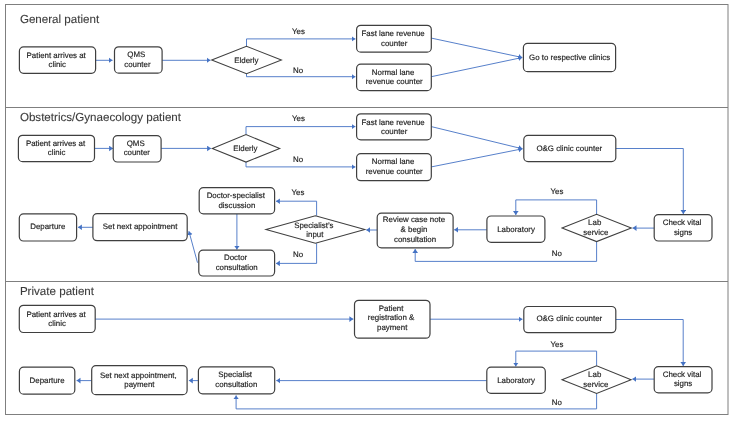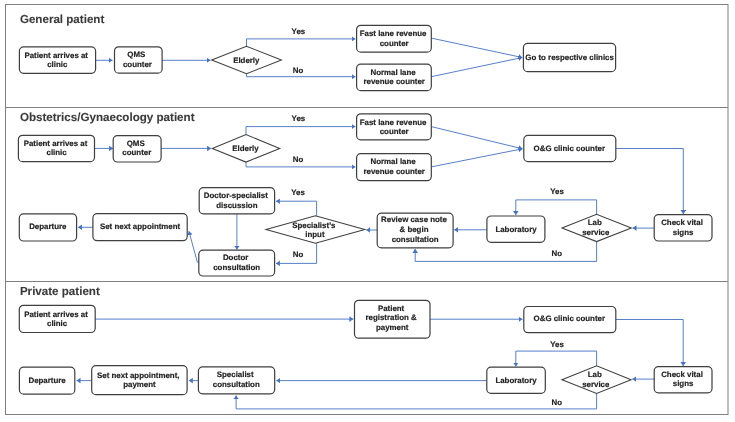--- a/index.html
+++ b/index.html
@@ -1,19 +1,19 @@
 <!DOCTYPE html>
 <html><head>
 <meta charset="utf-8">
 <style>
   html,body{margin:0;padding:0;background:#ffffff;}
   *{-webkit-font-smoothing:antialiased;text-rendering:geometricPrecision;}
   body{width:735px;height:422px;overflow:hidden;
        font-family:"Liberation Sans",sans-serif;}
-  #stage{position:relative;width:735px;height:422px;background:#fff;font-weight:bold;}
+  #stage{position:relative;width:735px;height:422px;background:#fff;}
   svg#chart{position:absolute;left:0;top:0;display:block;}
   .frame{fill:none;stroke:#7f7f7f;stroke-width:1;}
   .divider{stroke:#7f7f7f;stroke-width:1;}
   .sec-title{font-size:11.6px;fill:#3a3a3a;paint-order:stroke;stroke:#3a3a3a;stroke-width:0.1px;font-family:"Liberation Sans",sans-serif;}
   .nodebox{fill:#ffffff;stroke:#3f3f3f;stroke-width:1.2;}
   .diamond{fill:#ffffff;stroke:#3f3f3f;stroke-width:1.05;}
   .nodetext{font-size:7.9px;fill:#212121;paint-order:stroke;stroke:#212121;stroke-width:0.16px;text-anchor:middle;
             font-family:"Liberation Sans",sans-serif;}
   .edgelabel{font-size:7.9px;fill:#212121;paint-order:stroke;stroke:#212121;stroke-width:0.16px;text-anchor:middle;
              font-family:"Liberation Sans",sans-serif;}

